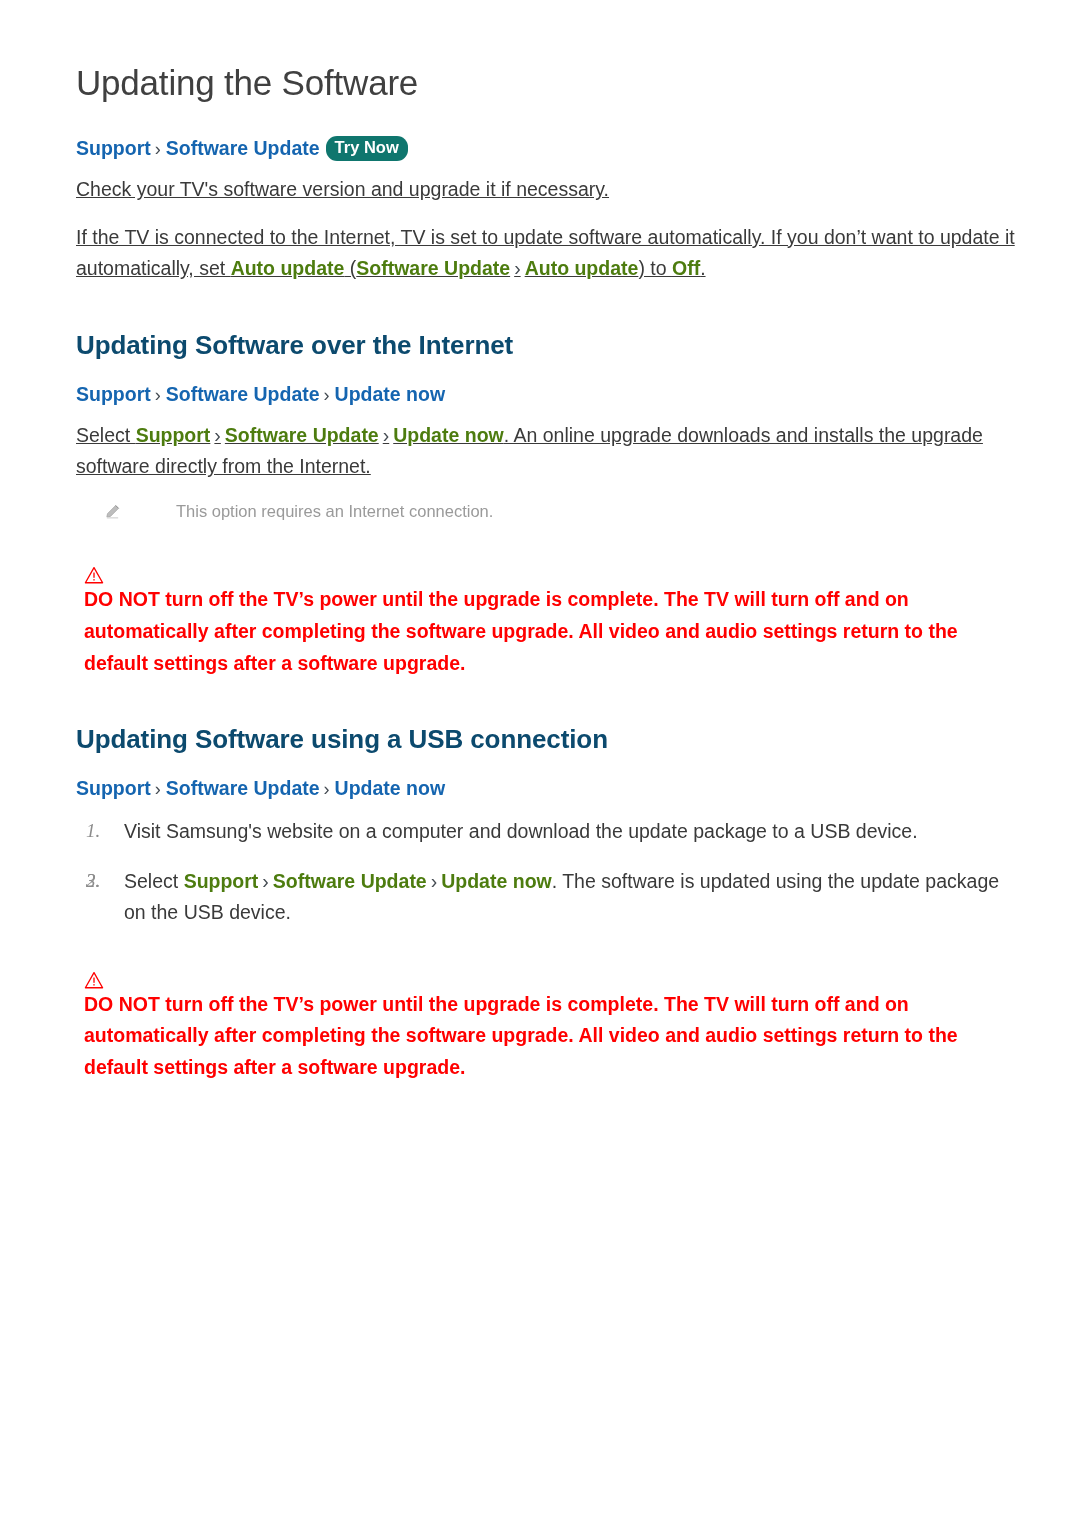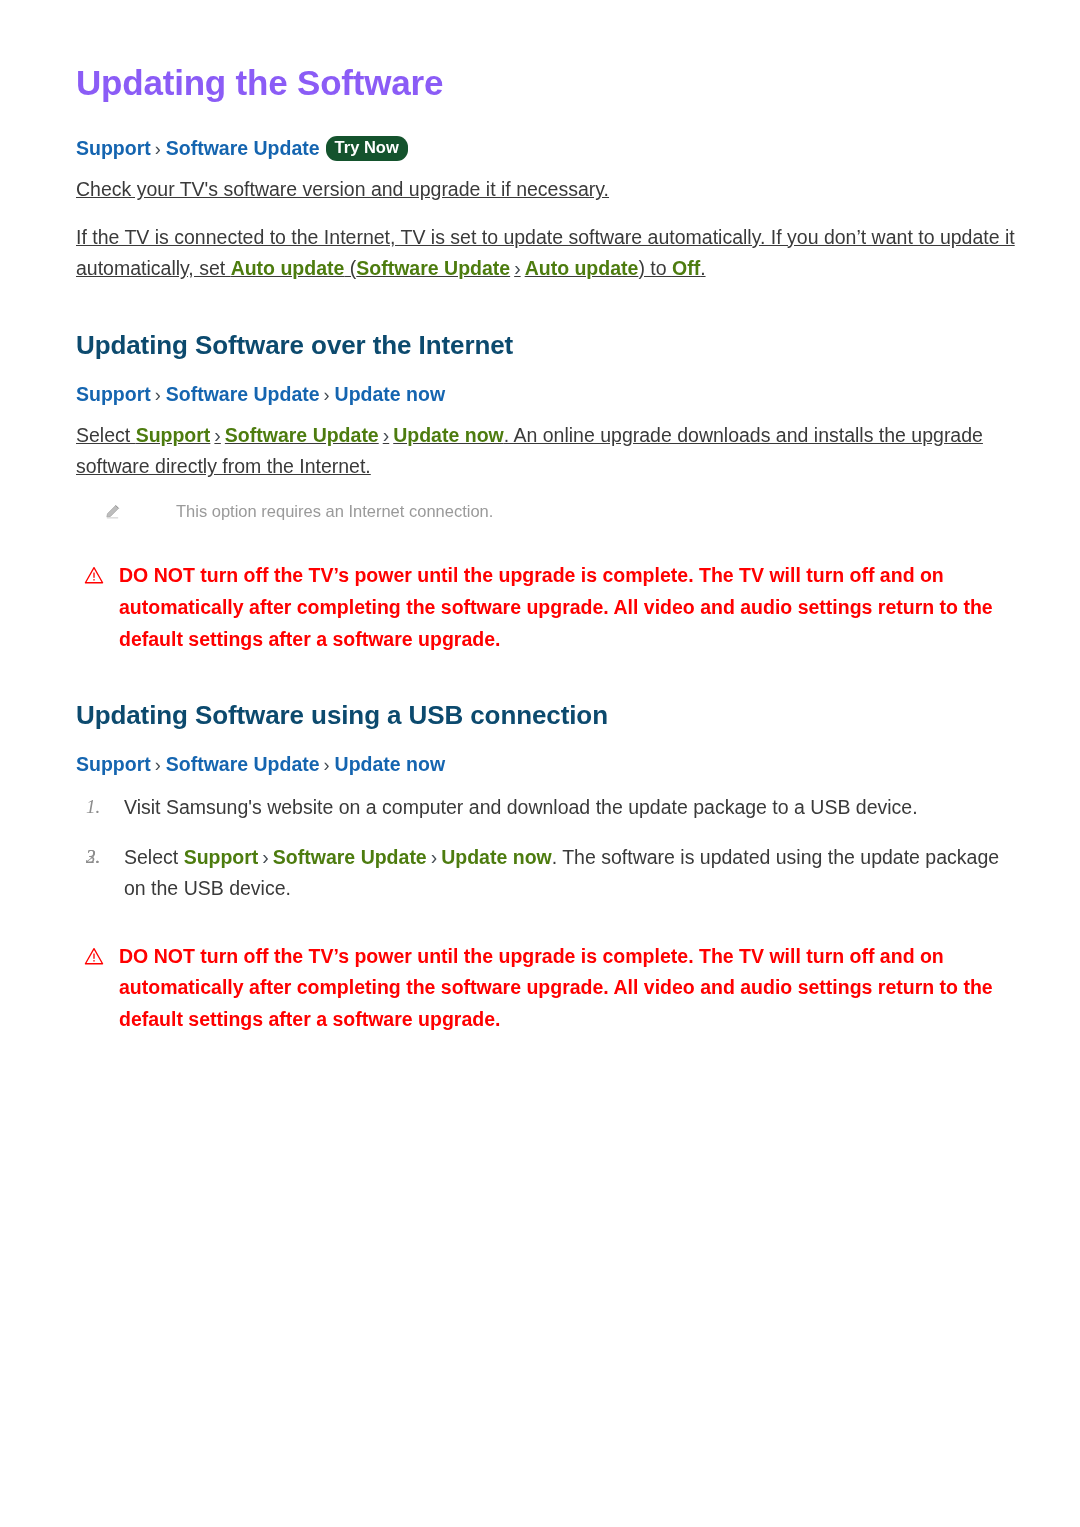--- a/index.html
+++ b/index.html
@@ -22,22 +22,22 @@
     box-sizing: border-box;
     overflow: hidden;
   }
   .content {
     padding: 62px 62px 0 76px;
   }
 
   
   .page-title {
     font-size: 35px;
-    font-weight: bold;
-    color: #8b5cf6;
+    font-weight: normal;
+    color: #404040;
     letter-spacing: -0.2px;
     margin: 0 0 30px 0;
     line-height: 1.2;
   }
 
   
   .breadcrumb {
     font-size: 19.5px;
     font-weight: bold;
     color: #1565b0;
@@ -47,21 +47,21 @@
   }
   .breadcrumb .crumb { color: #1565b0; }
   .breadcrumb .sep {
     color: #444b52;
     font-weight: normal;
     margin: 0 5px 0 4px;
     font-size: 18px;
   }
   .try-now {
     display: inline-block;
-    background: #14532d;
+    background: #0f766e;
     color: #ffffff;
     font-size: 16.5px;
     font-weight: bold;
     border-radius: 11px;
     padding: 1px 9px 3px 9px;
     margin-left: 6px;
     vertical-align: 2px;
     line-height: 1.25;
   }
 
@@ -114,20 +114,21 @@
     color: #9a9a9a;
     line-height: 1.55;
   }
 
   
   .warning {
     display: flex;
     align-items: flex-start;
     margin: 36px 0 0 8px;
     max-width: 960px;
+    flex-direction: column;
   }
   .warning .warn-icon {
     flex: 0 0 auto;
     width: 22px;
     margin-right: 13px;
     padding-top: 6px;
     line-height: 0;
   }
   .warning .warn-text {
     font-size: 19.5px;

